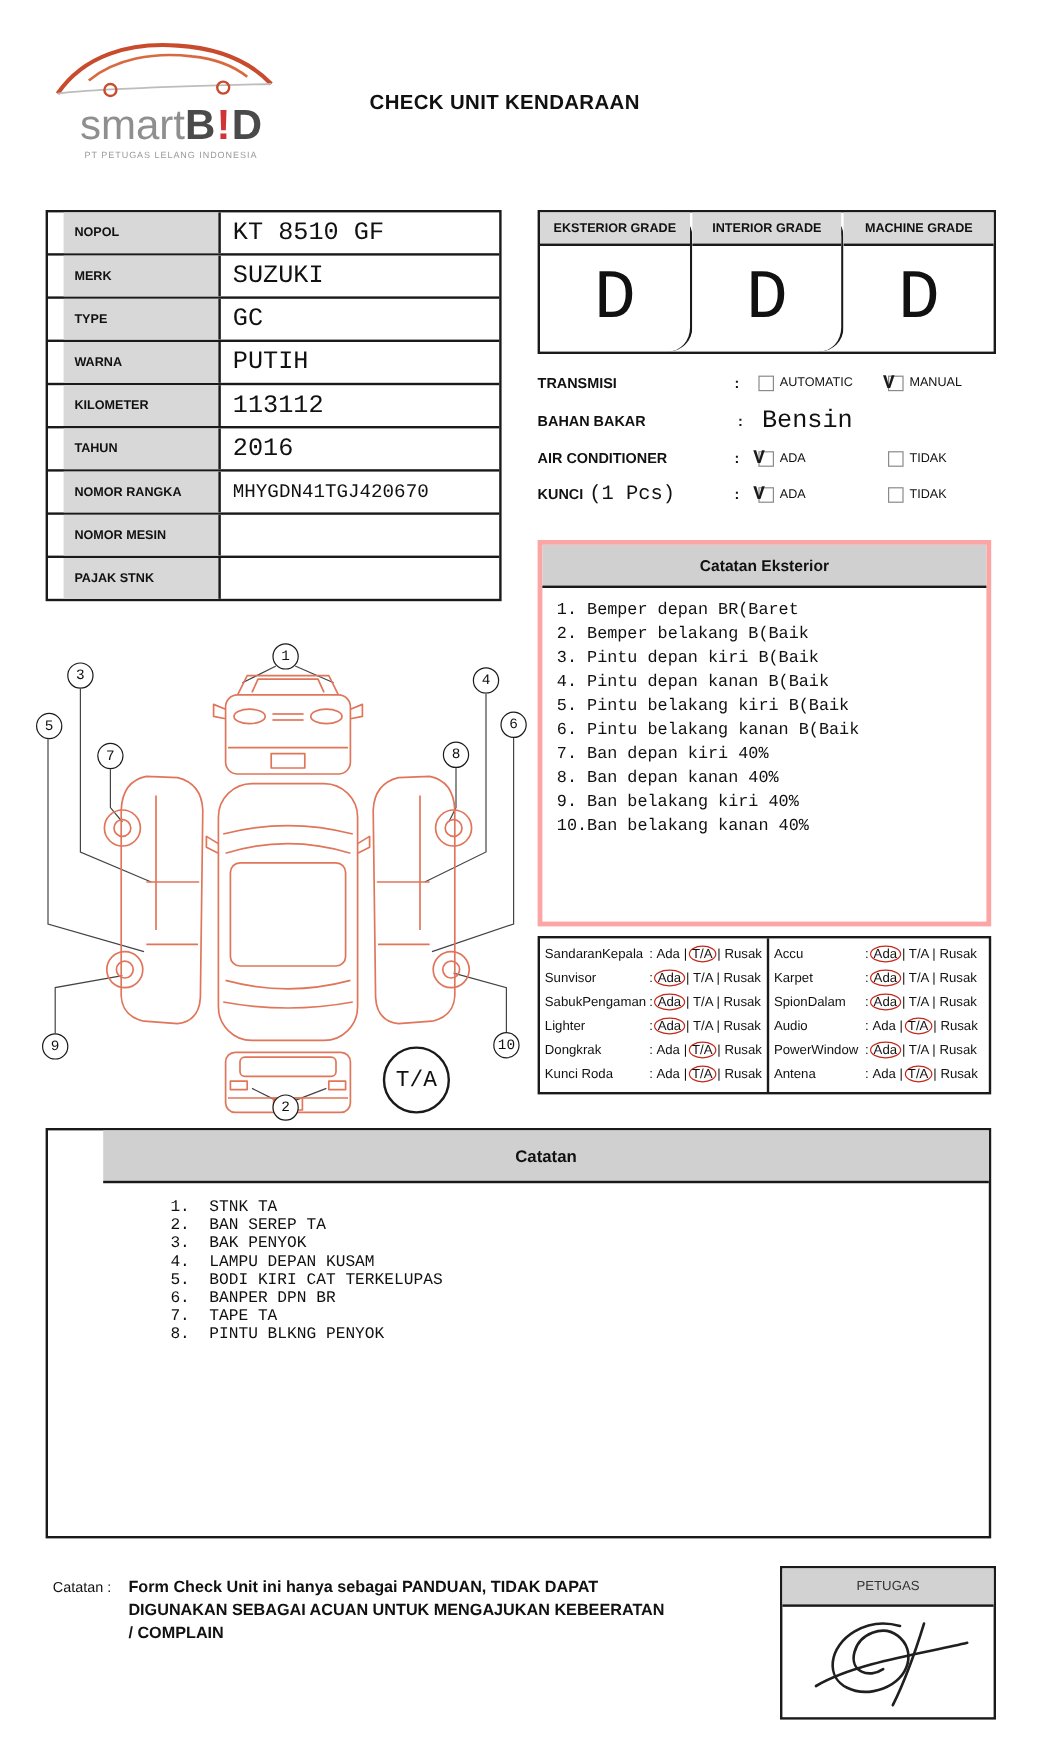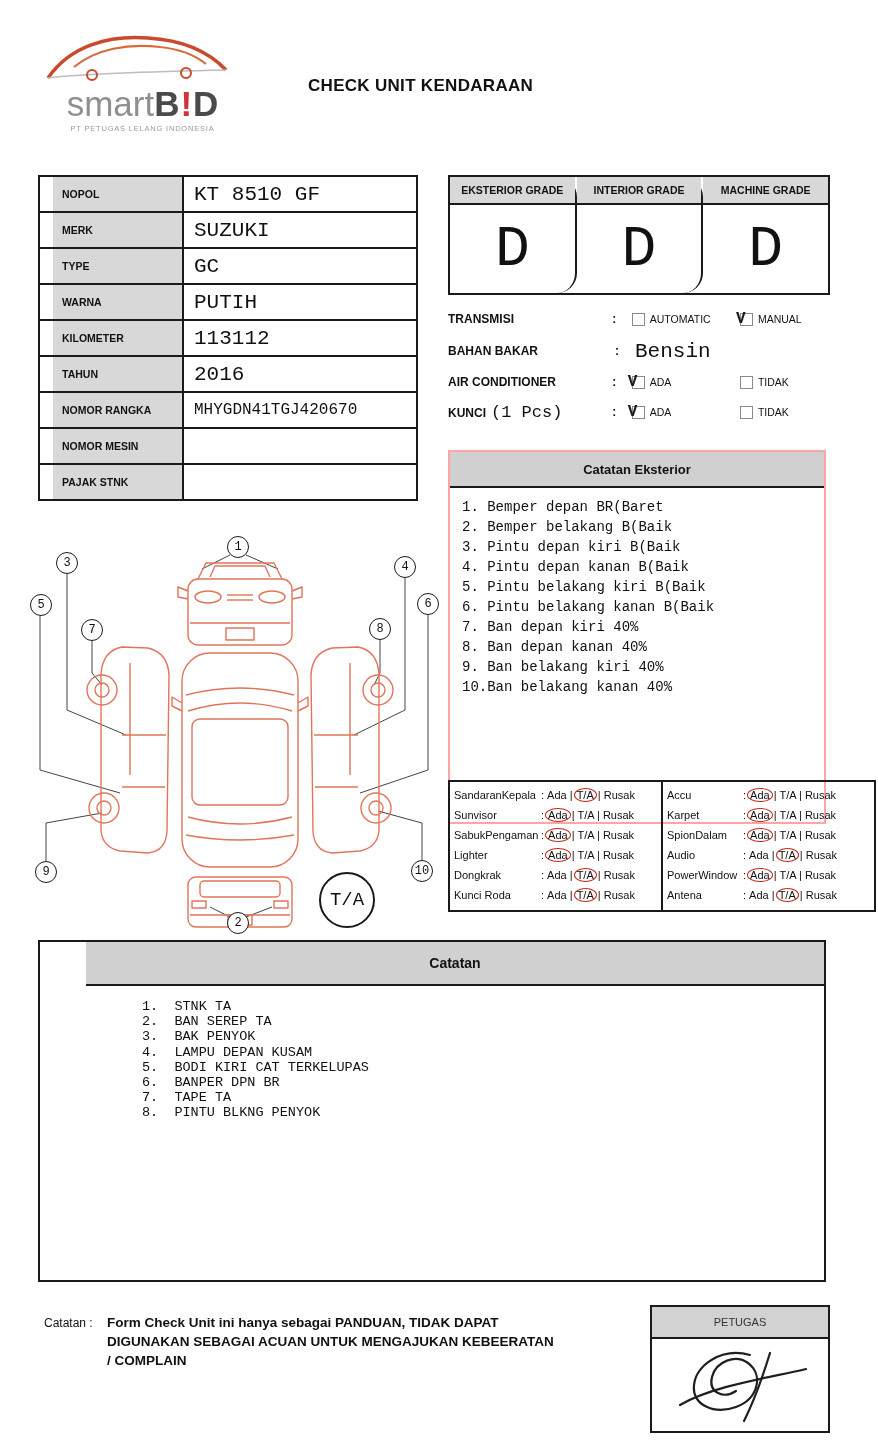--- a/index.html
+++ b/index.html
@@ -41,38 +41,38 @@
   .spec-colon { width:20px; font-weight:700; font-size:12px; }
   .spec-opt { display:flex; align-items:center; gap:5px; width:110px; }
   .opt-label { font-size:10.5px; }
   .spec-value { font-family:"Liberation Mono", monospace; font-size:21px; }
   .cb-wrap { position:relative; width:13px; height:13px; flex:none; }
   .checkbox { position:absolute; left:0; top:0; width:13px; height:13px; border:1.5px solid #8a8a8a; background:#fff; box-sizing:border-box; }
   .checkv { position:absolute; left:-4px; top:-3px; font-size:16px; font-weight:700;
             font-family:"Liberation Mono", monospace; color:#1a1a1a; }
 
   
-  .cat-ext { position:absolute; left:448px; top:450px; width:378px; height:374px; border:2px solid #fca5a5; box-sizing:border-box; }
+  .cat-ext { position:absolute; left:448px; top:450px; width:378px; height:322px; border:4px solid #fca5a5; box-sizing:border-box; }
   .box-head { height:34px; background:#d0d0d0; border-bottom:2px solid #1a1a1a;
               display:flex; align-items:center; justify-content:center; font-weight:700; font-size:13px; }
   .cat-ext-body { padding:9px 12px; font-family:"Liberation Mono", monospace; font-size:14px; line-height:20px; }
   .mono-list div { white-space:pre; }
 
   
   .diagram { position:absolute; left:30px; top:535px; width:420px; height:400px; }
   .diagram svg { position:absolute; left:0; top:0; }
   .callout { position:absolute; width:22px; height:22px; border:1.5px solid #1a1a1a; border-radius:50%;
              background:#fff; display:flex; align-items:center; justify-content:center;
              font-family:"Liberation Mono", monospace; font-size:12px; box-sizing:border-box; }
   .ta-circle { position:absolute; left:289px; top:337px; width:56px; height:56px; border:2px solid #1a1a1a;
                border-radius:50%; background:#fff; display:flex; align-items:center; justify-content:center;
                font-family:"Liberation Mono", monospace; font-size:19px; box-sizing:border-box; }
 
   
-  .equip { position:absolute; left:448px; top:780px; width:428px; height:132px; border:2px solid #1a1a1a;
+  .equip { position:absolute; left:448px; top:780px; width:378px; height:132px; border:2px solid #1a1a1a;
            display:flex; box-sizing:border-box; }
   .equip-col { flex:1; padding:3px 4px; }
   .equip-col.left { border-right:2px solid #1a1a1a; }
   .equip-row { display:flex; align-items:center; height:20px; font-size:11px; white-space:nowrap; }
   .equip-col.left .equip-name { width:87px; }
   .equip-col.right .equip-name { width:76px; }
   .equip-colon { margin-right:3px; }
   .equip-opts .circled { border:1.5px solid #c2291c; border-radius:50%; padding:0 2px; margin:0 -2px; }
 
   

